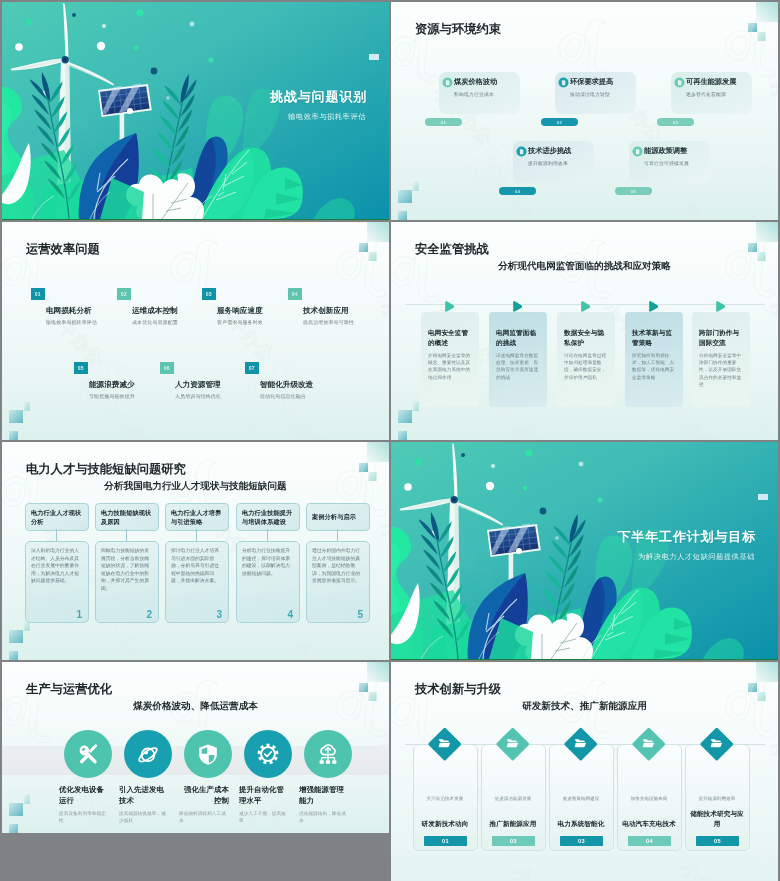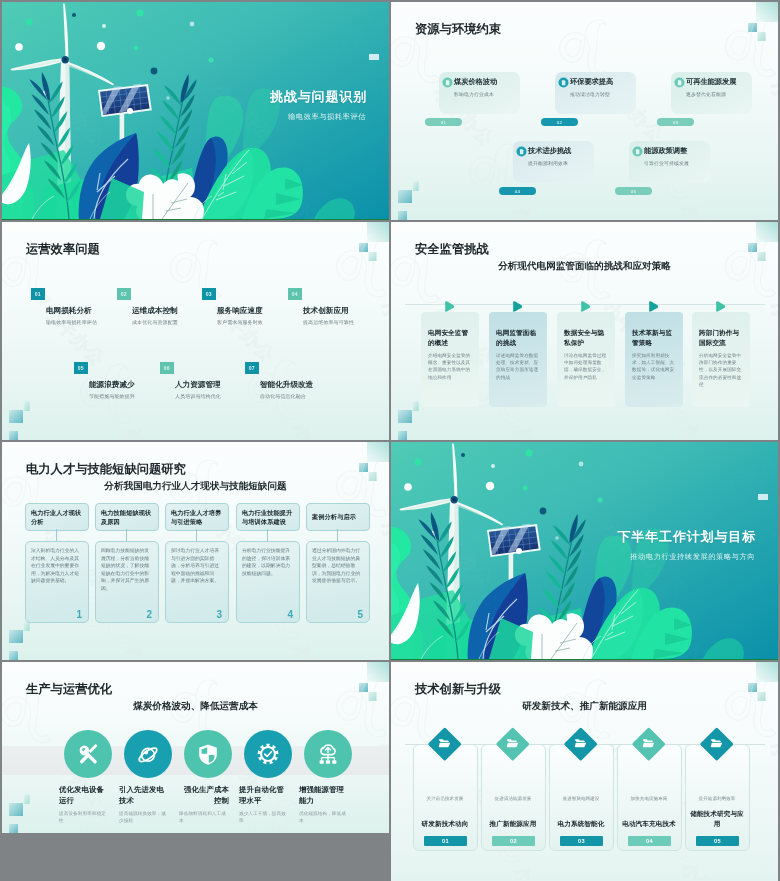--- a/index.html
+++ b/index.html
@@ -958,21 +958,21 @@
     <use href="#wmUnit" transform="translate(200,4) rotate(45) scale(.82)"></use>
     <use href="#wmUnit" transform="translate(366,2) rotate(45) scale(.82)"></use>
     <use href="#wmUnit" transform="translate(-58,130) rotate(45) scale(.82)"></use>
     <use href="#wmUnit" transform="translate(110,128) rotate(45) scale(.82)"></use>
     <use href="#wmUnit" transform="translate(278,124) rotate(45) scale(.82)"></use>
   </g>
 </svg>
 </div>
   <div class="cdot"></div>
   <div class="ctitle">下半年工作计划与目标</div>
-  <div class="csub">推动电力行业持续发展的策略与方向</div>
+  <div class="csub">为解决电力人才短缺问题提供基础</div>
 </div>
 </div>
   <div class="slide s7" id="slot7">
 <div class="cs">
   <div class="bgwrap">
 <svg class="deco-tr" viewBox="0 0 80 60">
   <rect x="58" y="-1" width="23" height="21" fill="url(#gdtr1)"></rect>
   <rect x="50" y="21" width="9" height="9" fill="url(#gdtr2)"></rect>
   <rect x="59.5" y="30" width="8" height="9" fill="url(#gdtr3)"></rect>
 </svg>

